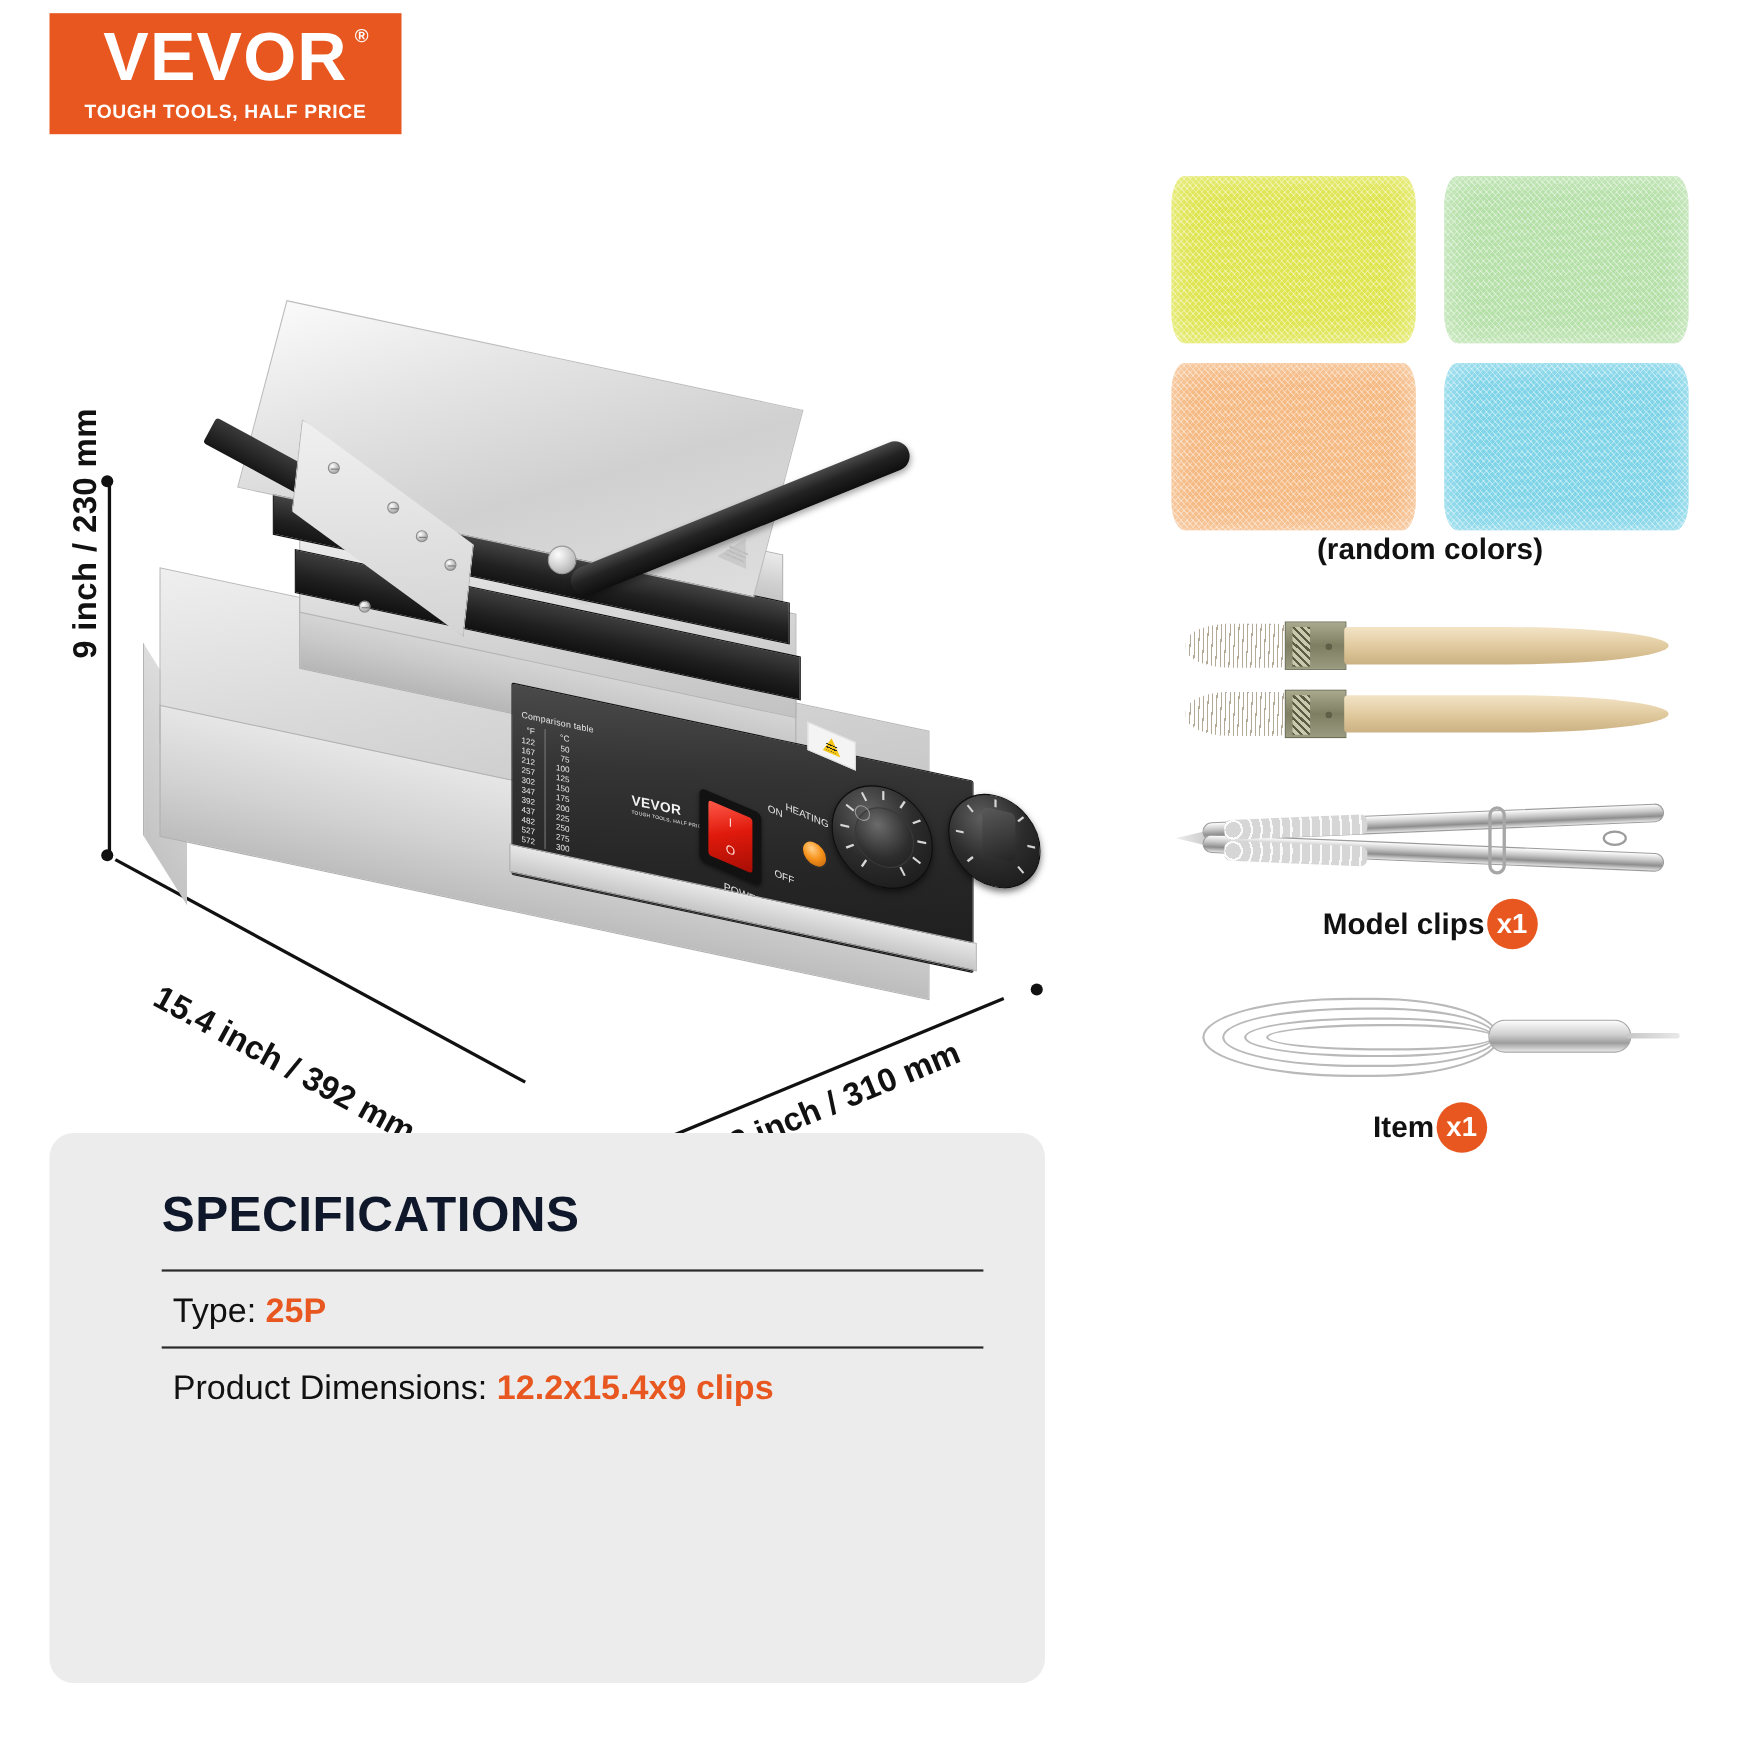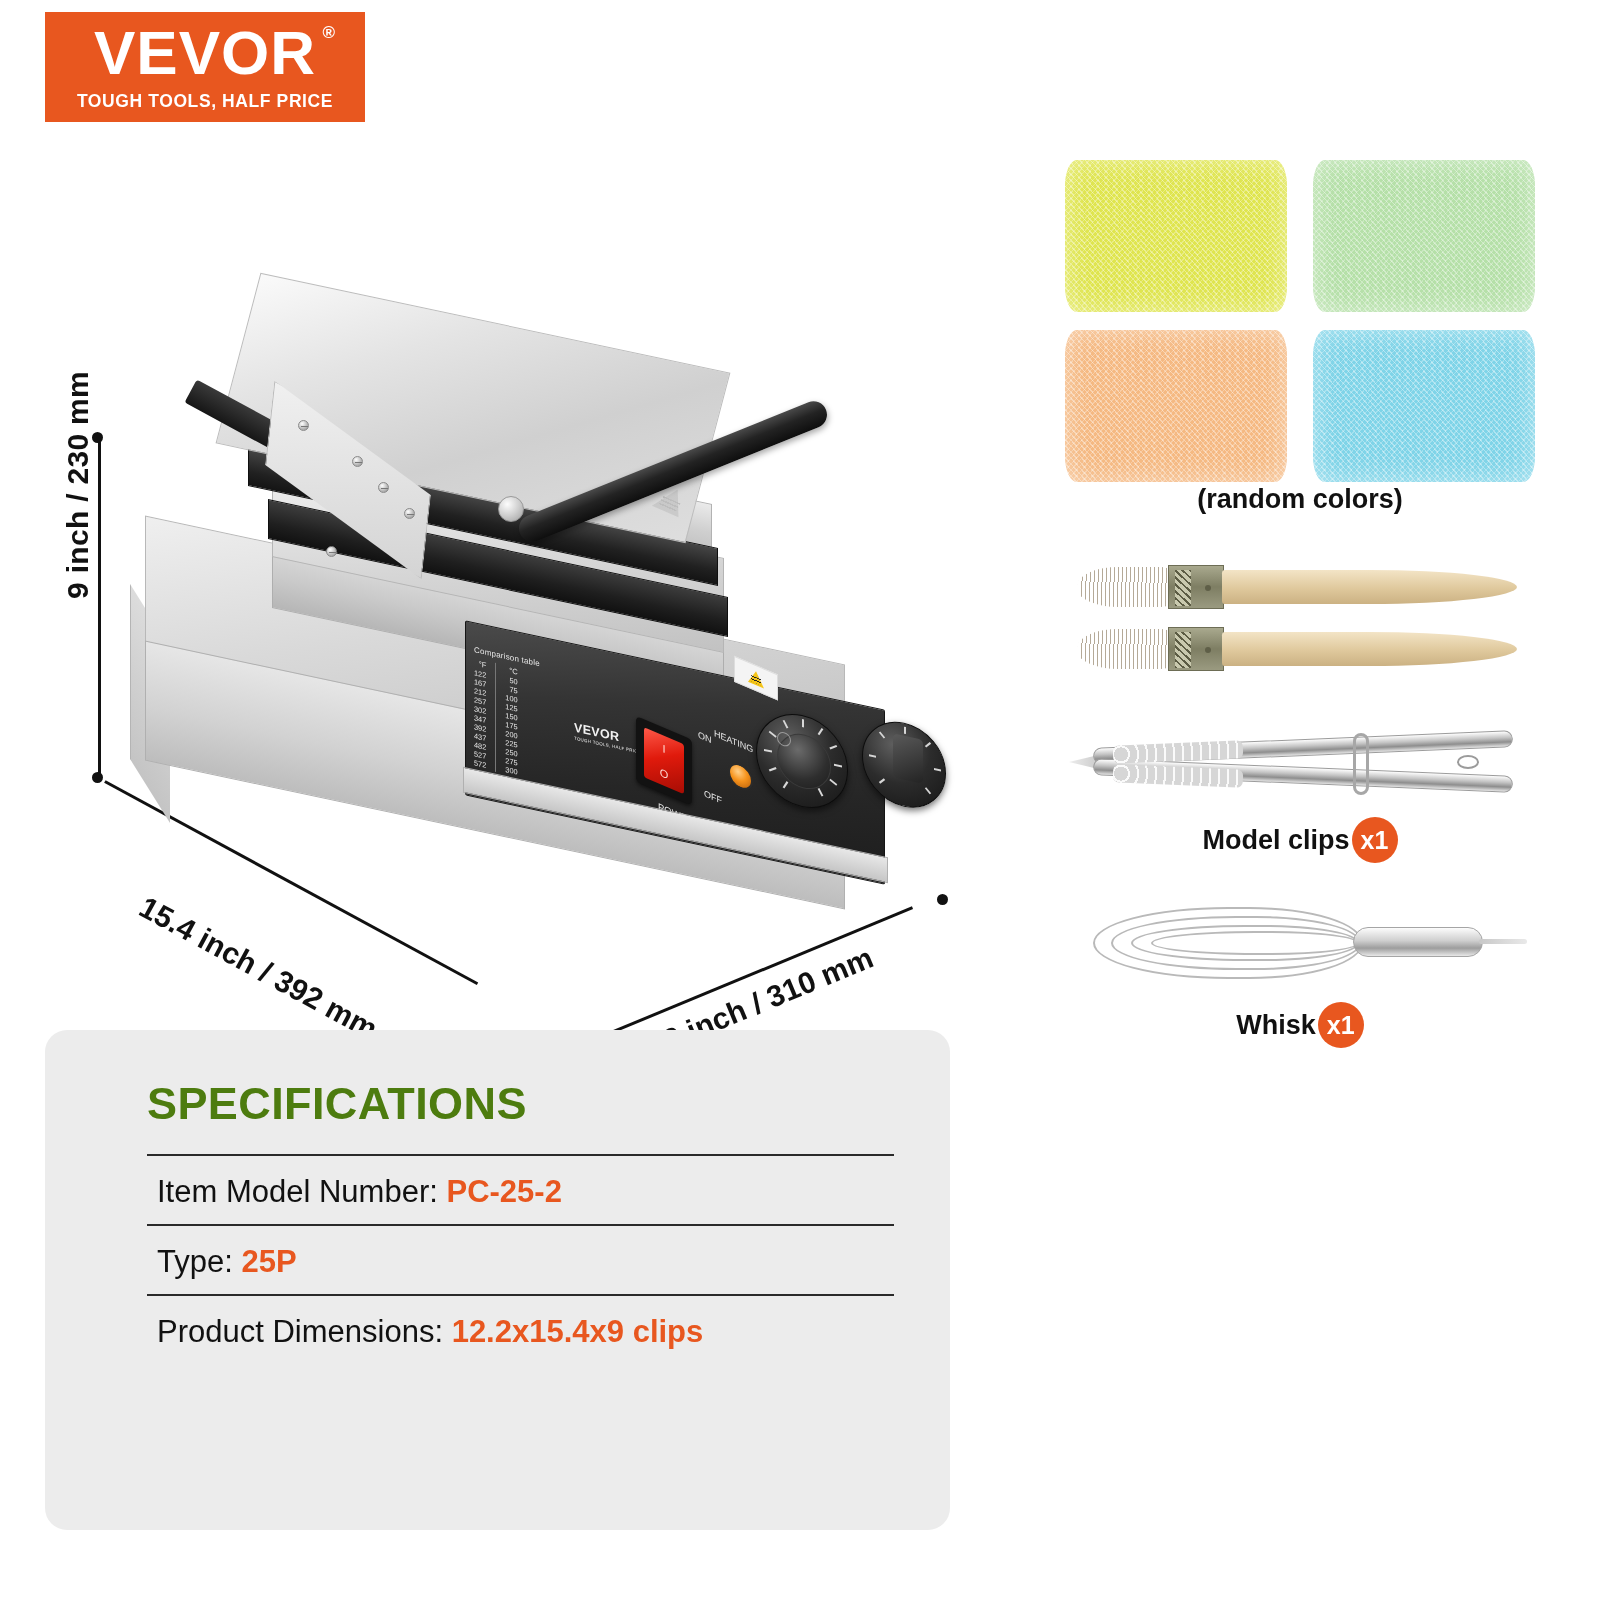--- a/index.html
+++ b/index.html
@@ -395,21 +395,21 @@
     position:absolute; left:414px; top:42px; width:48px; height:5px;
     background:linear-gradient(90deg,#c8c8c8,#e9e9e9); border-radius:3px;
   }
 
   
   .spec-panel {
     position:absolute; left:45px; top:1030px; width:905px; height:500px;
     background:#ececec; border-radius:22px; padding:48px 56px 0 56px;
   }
   .spec-title {
-    color:#4d7c0f; font-size:45px; font-weight:bold; letter-spacing:0.4px;
+    color:#0f172a; font-size:45px; font-weight:bold; letter-spacing:0.4px;
     margin-bottom:24px; margin-left:46px;
   }
   .spec-rows { margin-left:46px; }
   .spec-row {
     border-top:2px solid #2a2a2a; padding:18px 0 14px 10px;
     font-size:31px; color:#111;
   }
   .spec-row .val { color:#E8571F; font-weight:bold; }
   .spec-row.last { padding-bottom:6px; }
   .spec-cont { text-align:right; padding-right:46px; margin-top:10px; font-size:31px; }
@@ -605,34 +605,30 @@
   <div class="acc-block" style="margin-top:34px;">
     <div class="whisk">
       <div class="whisk-loop" style="left:28px; top:10px; width:270px; height:72px; border-radius:50% 42% 42% 50%/50%;"></div>
       <div class="whisk-loop" style="left:46px; top:19px; width:250px; height:54px; border-radius:50% 42% 42% 50%/50%;"></div>
       <div class="whisk-loop" style="left:66px; top:28px; width:228px; height:36px; border-radius:50% 42% 42% 50%/50%;"></div>
       <div class="whisk-loop" style="left:86px; top:34px; width:208px; height:24px; border-radius:50% 42% 42% 50%/50%;"></div>
       <div class="whisk-handle"></div>
       <div class="whisk-tail"></div>
     </div>
     <div class="acc-caption">
-      <span>Whisk</span>
+      <span>Item</span>
       <span class="badge">x1</span>
     </div>
   </div>
 </div>
 
 <div class="spec-panel">
   <div class="spec-title">SPECIFICATIONS</div>
   <div class="spec-rows">
 
-    <div class="spec-row">
-      <span>Item Model Number:</span>
-      <span class="val">PC-25-2</span>
-    </div>
 
     <div class="spec-row">
       <span>Type:</span>
       <span class="val">25P</span>
     </div>
 
 
     <div class="spec-row last">
       <span>Product Dimensions:</span>
       <span class="val">12.2x15.4x9 clips</span>

